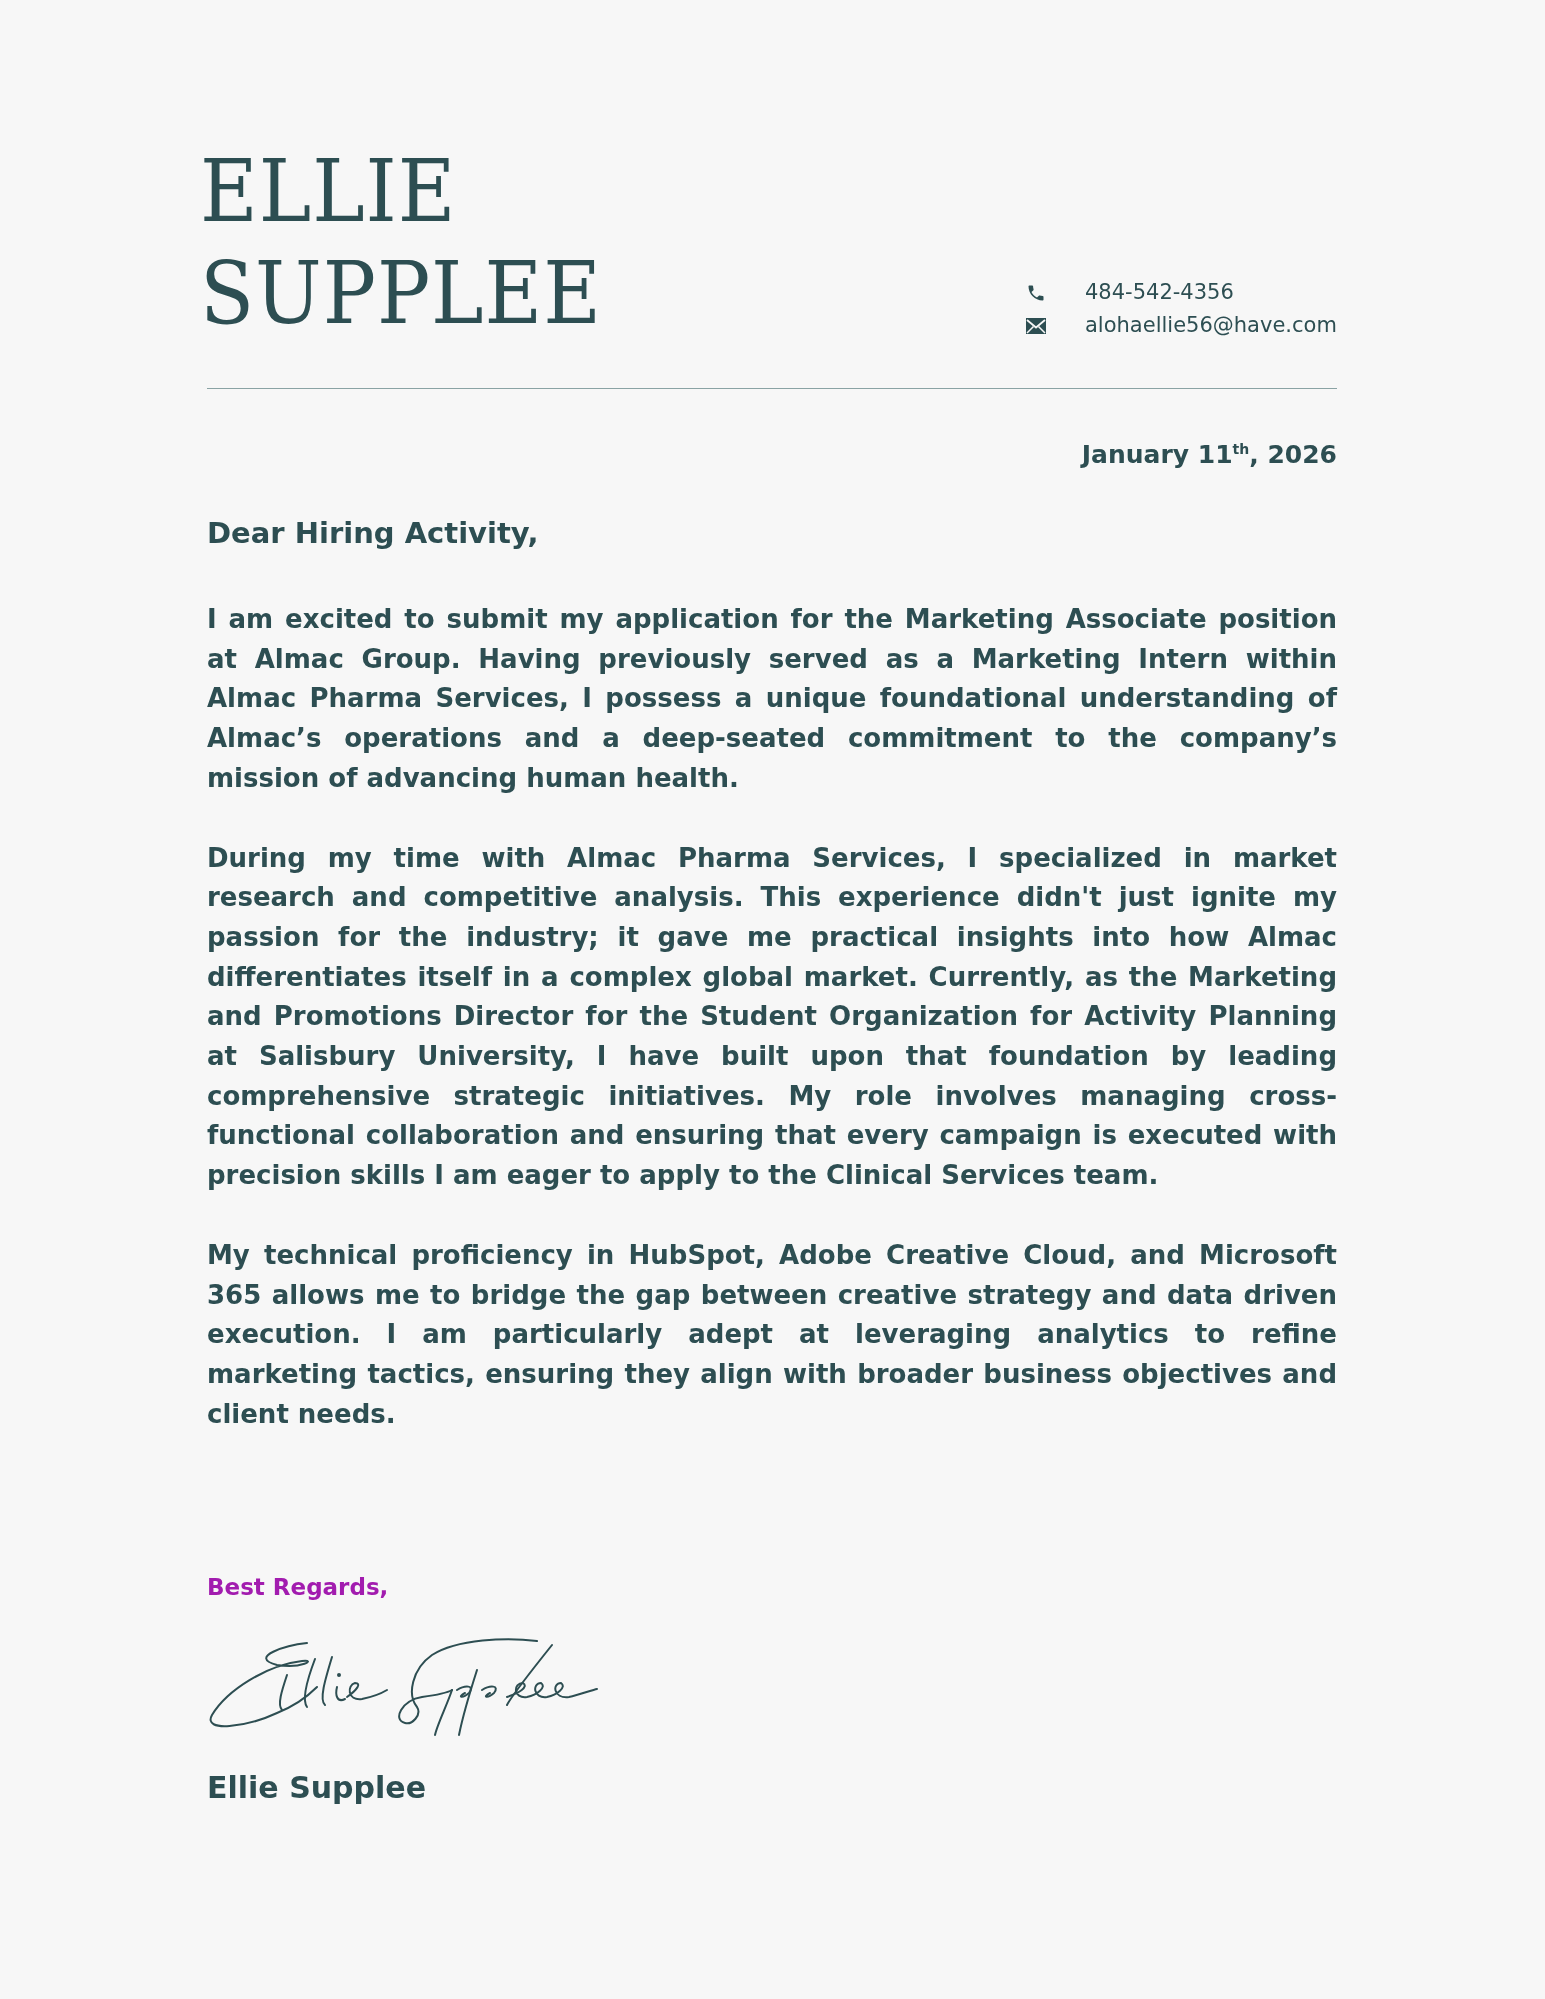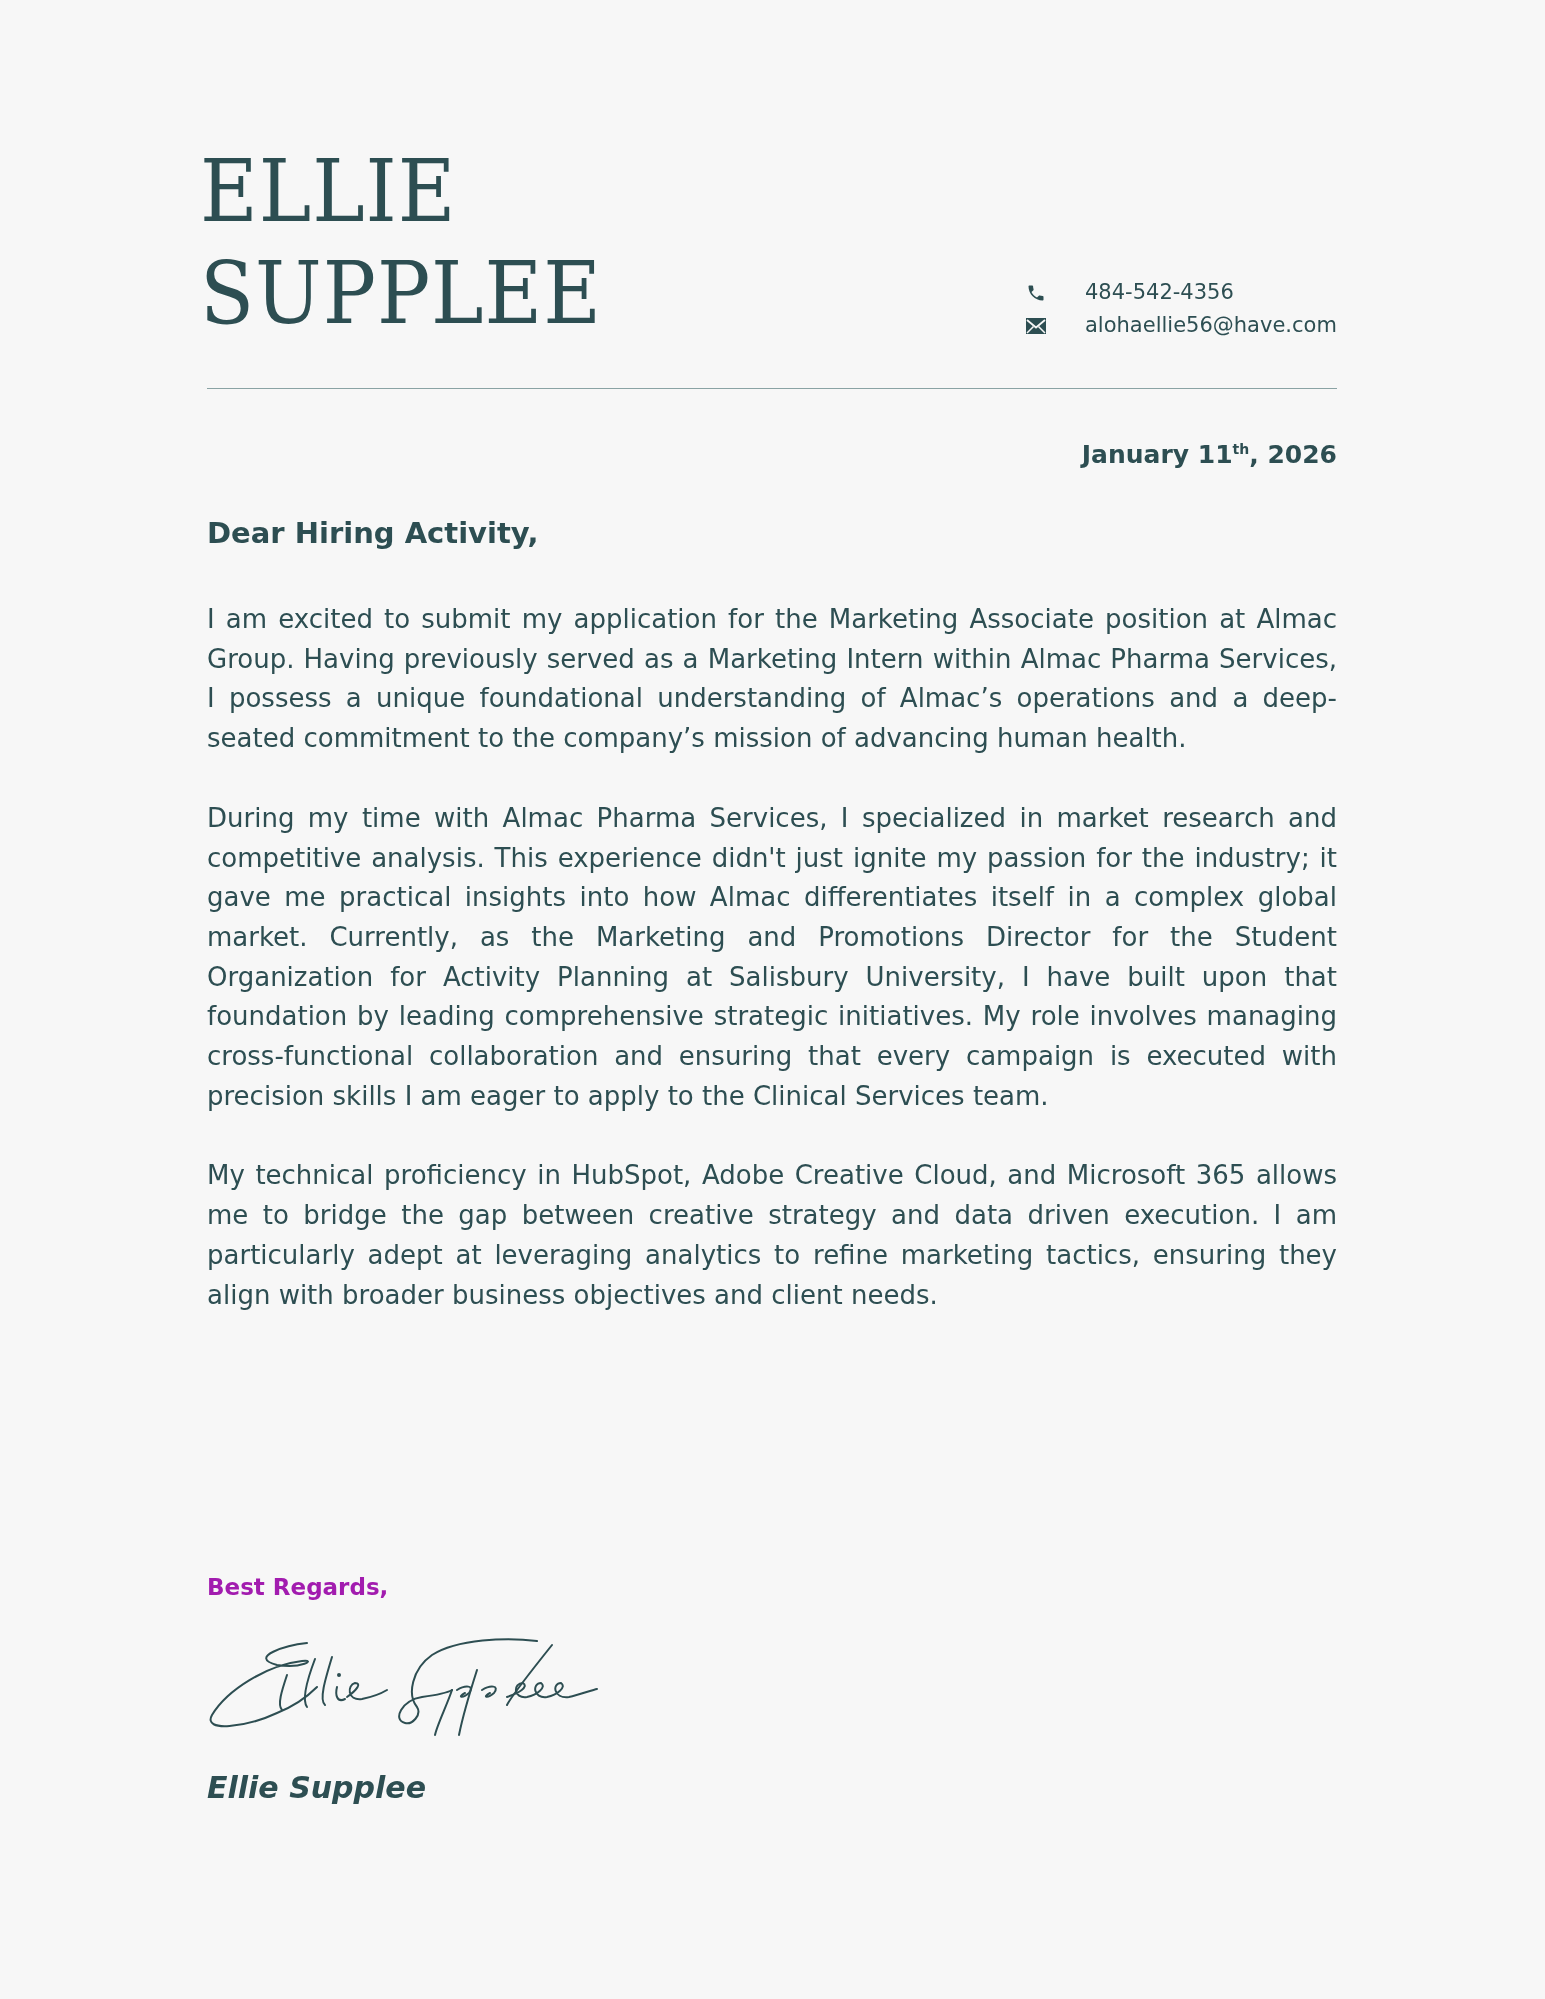--- a/index.html
+++ b/index.html
@@ -37,31 +37,31 @@
   }
   .date sup { font-size: 14px; }
   .salutation {
     position: absolute; left: 207px; top: 516px;
     font-size: 29px; font-weight: bold; color: #2d4e52;
   }
   .body-text {
     position: absolute; left: 207px; top: 600px; width: 1130px;
     font-size: 26px; line-height: 39.7px; color: #2d4e52;
   }
-  .body-text p { margin: 0 0 40px 0; text-align: justify; }
+  .body-text p { margin: 0 0 40px 0; text-align: justify; font-weight: bold; }
   .closing {
     position: absolute; left: 207px; top: 1574px;
     font-size: 23px; font-weight: bold; color: #a21caf;
   }
   .signature {
     position: absolute; left: 207px; top: 1635px; width: 420px; height: 120px;
   }
   .signer {
     position: absolute; left: 207px; top: 1770px;
-    font-size: 30px; font-weight: bold; color: #2d4e52; font-style: italic;
+    font-size: 30px; font-weight: bold; color: #2d4e52;
   }
 </style>
 </head>
 <body>
 
 <h1 class="name">
   <span>ELLIE</span>
   <span>SUPPLEE</span>
 </h1>
 

